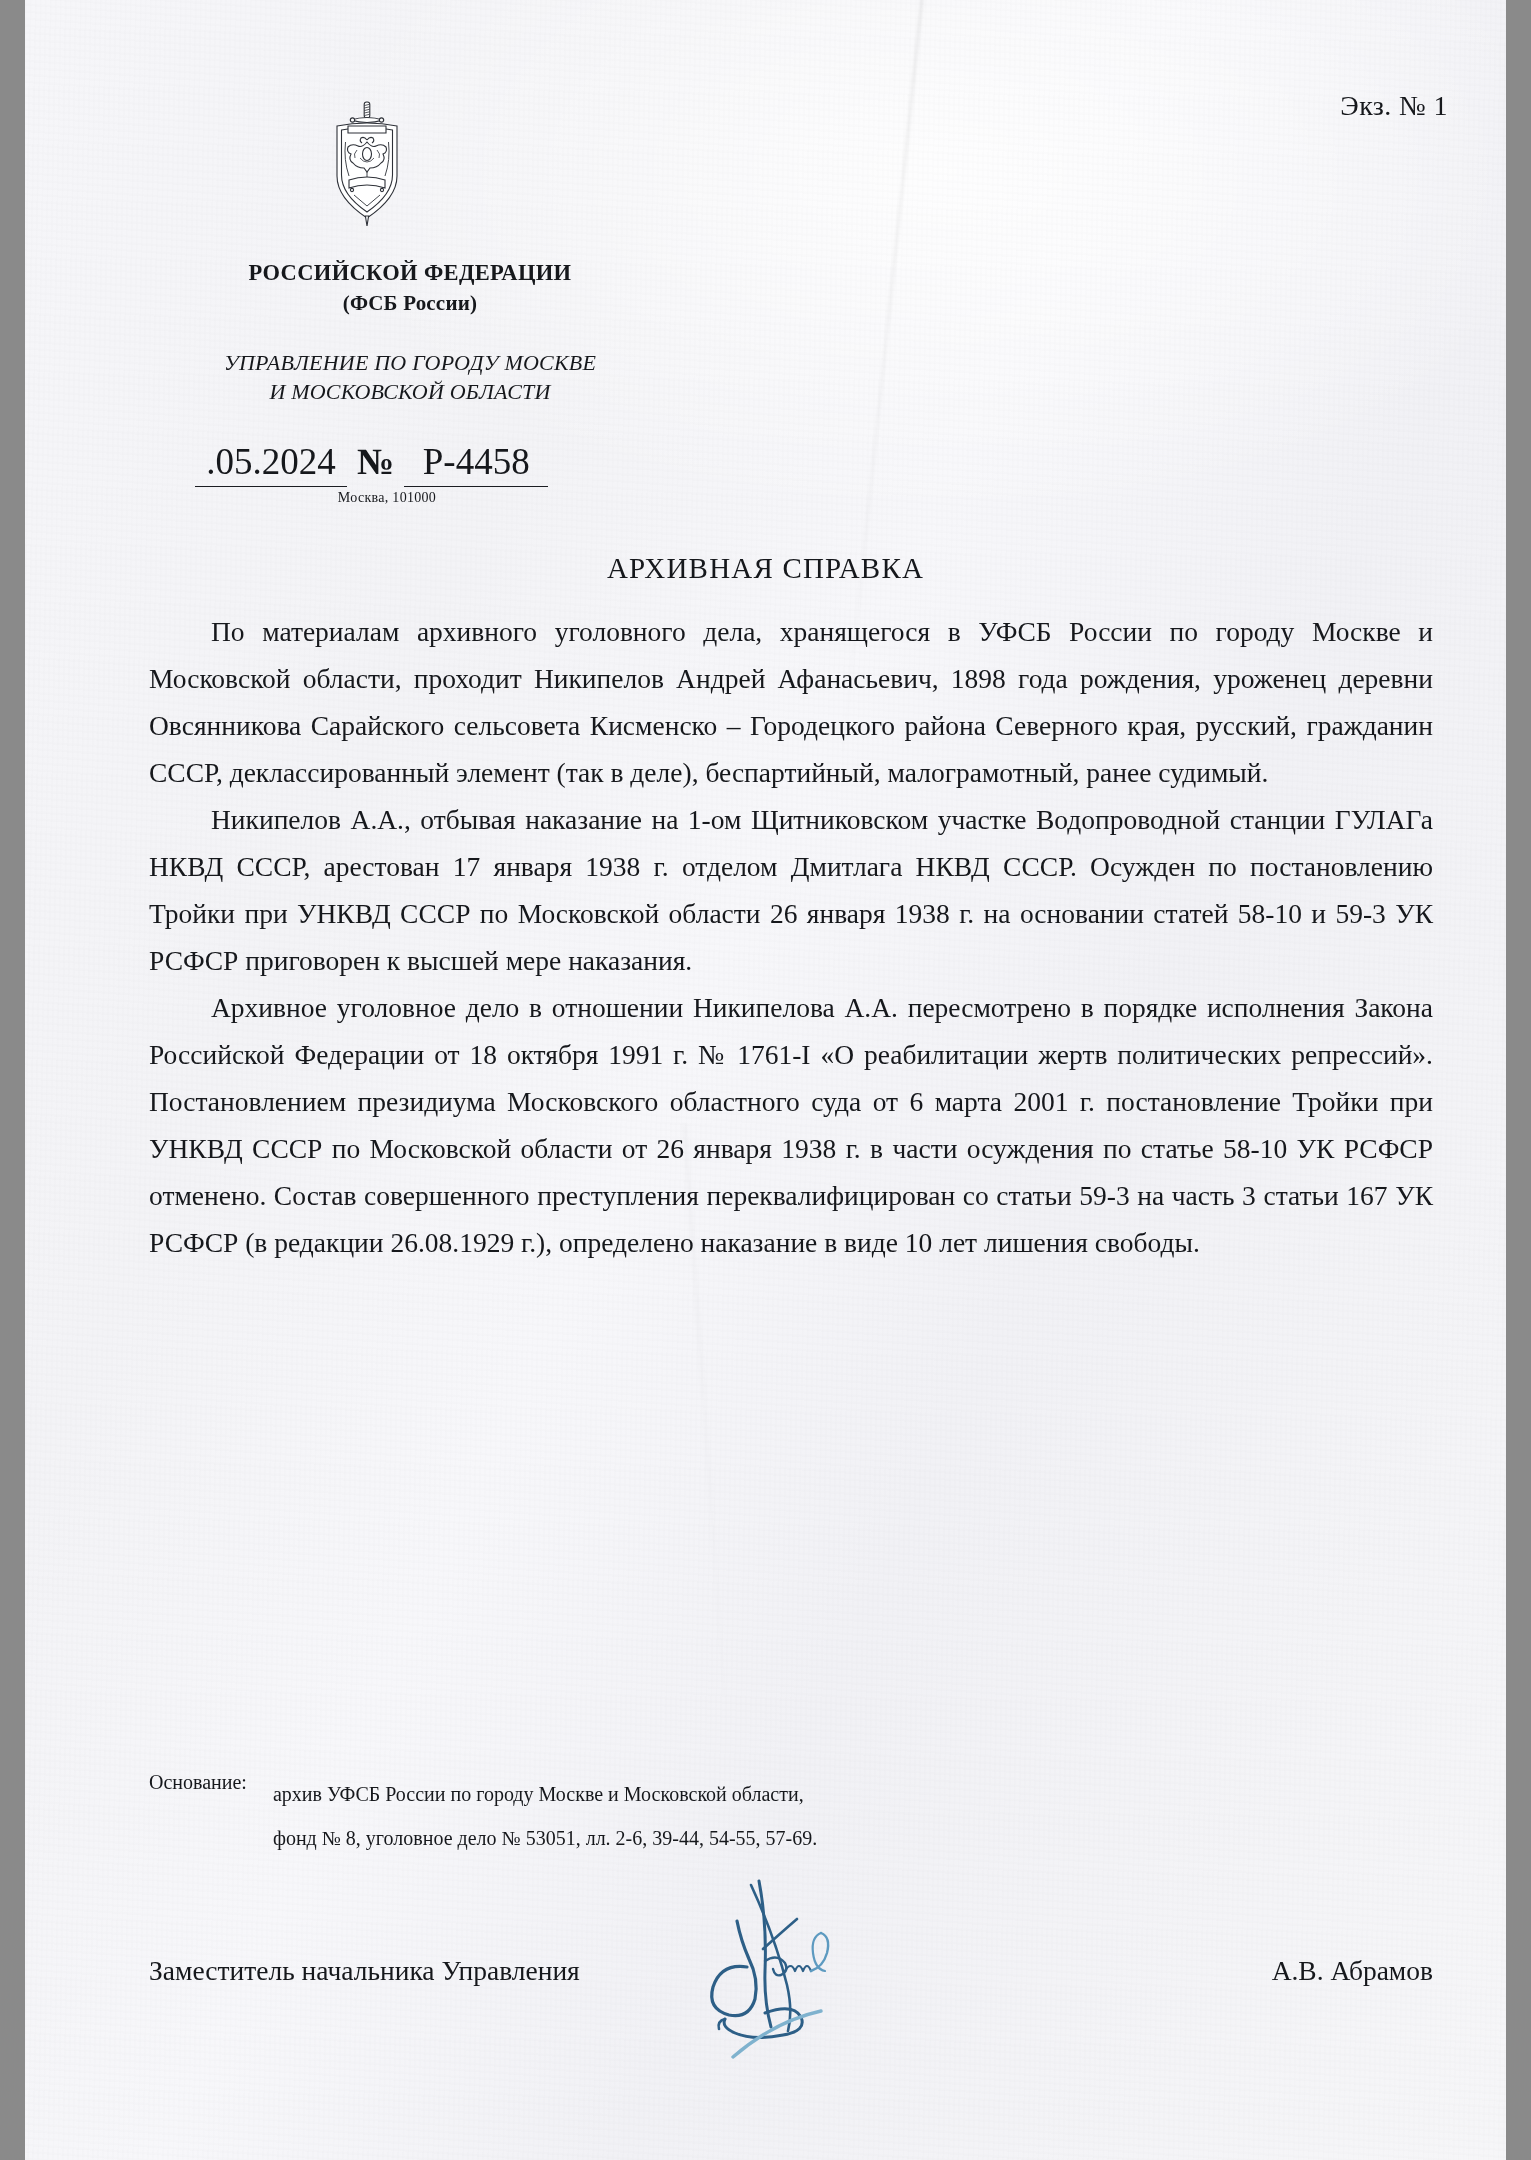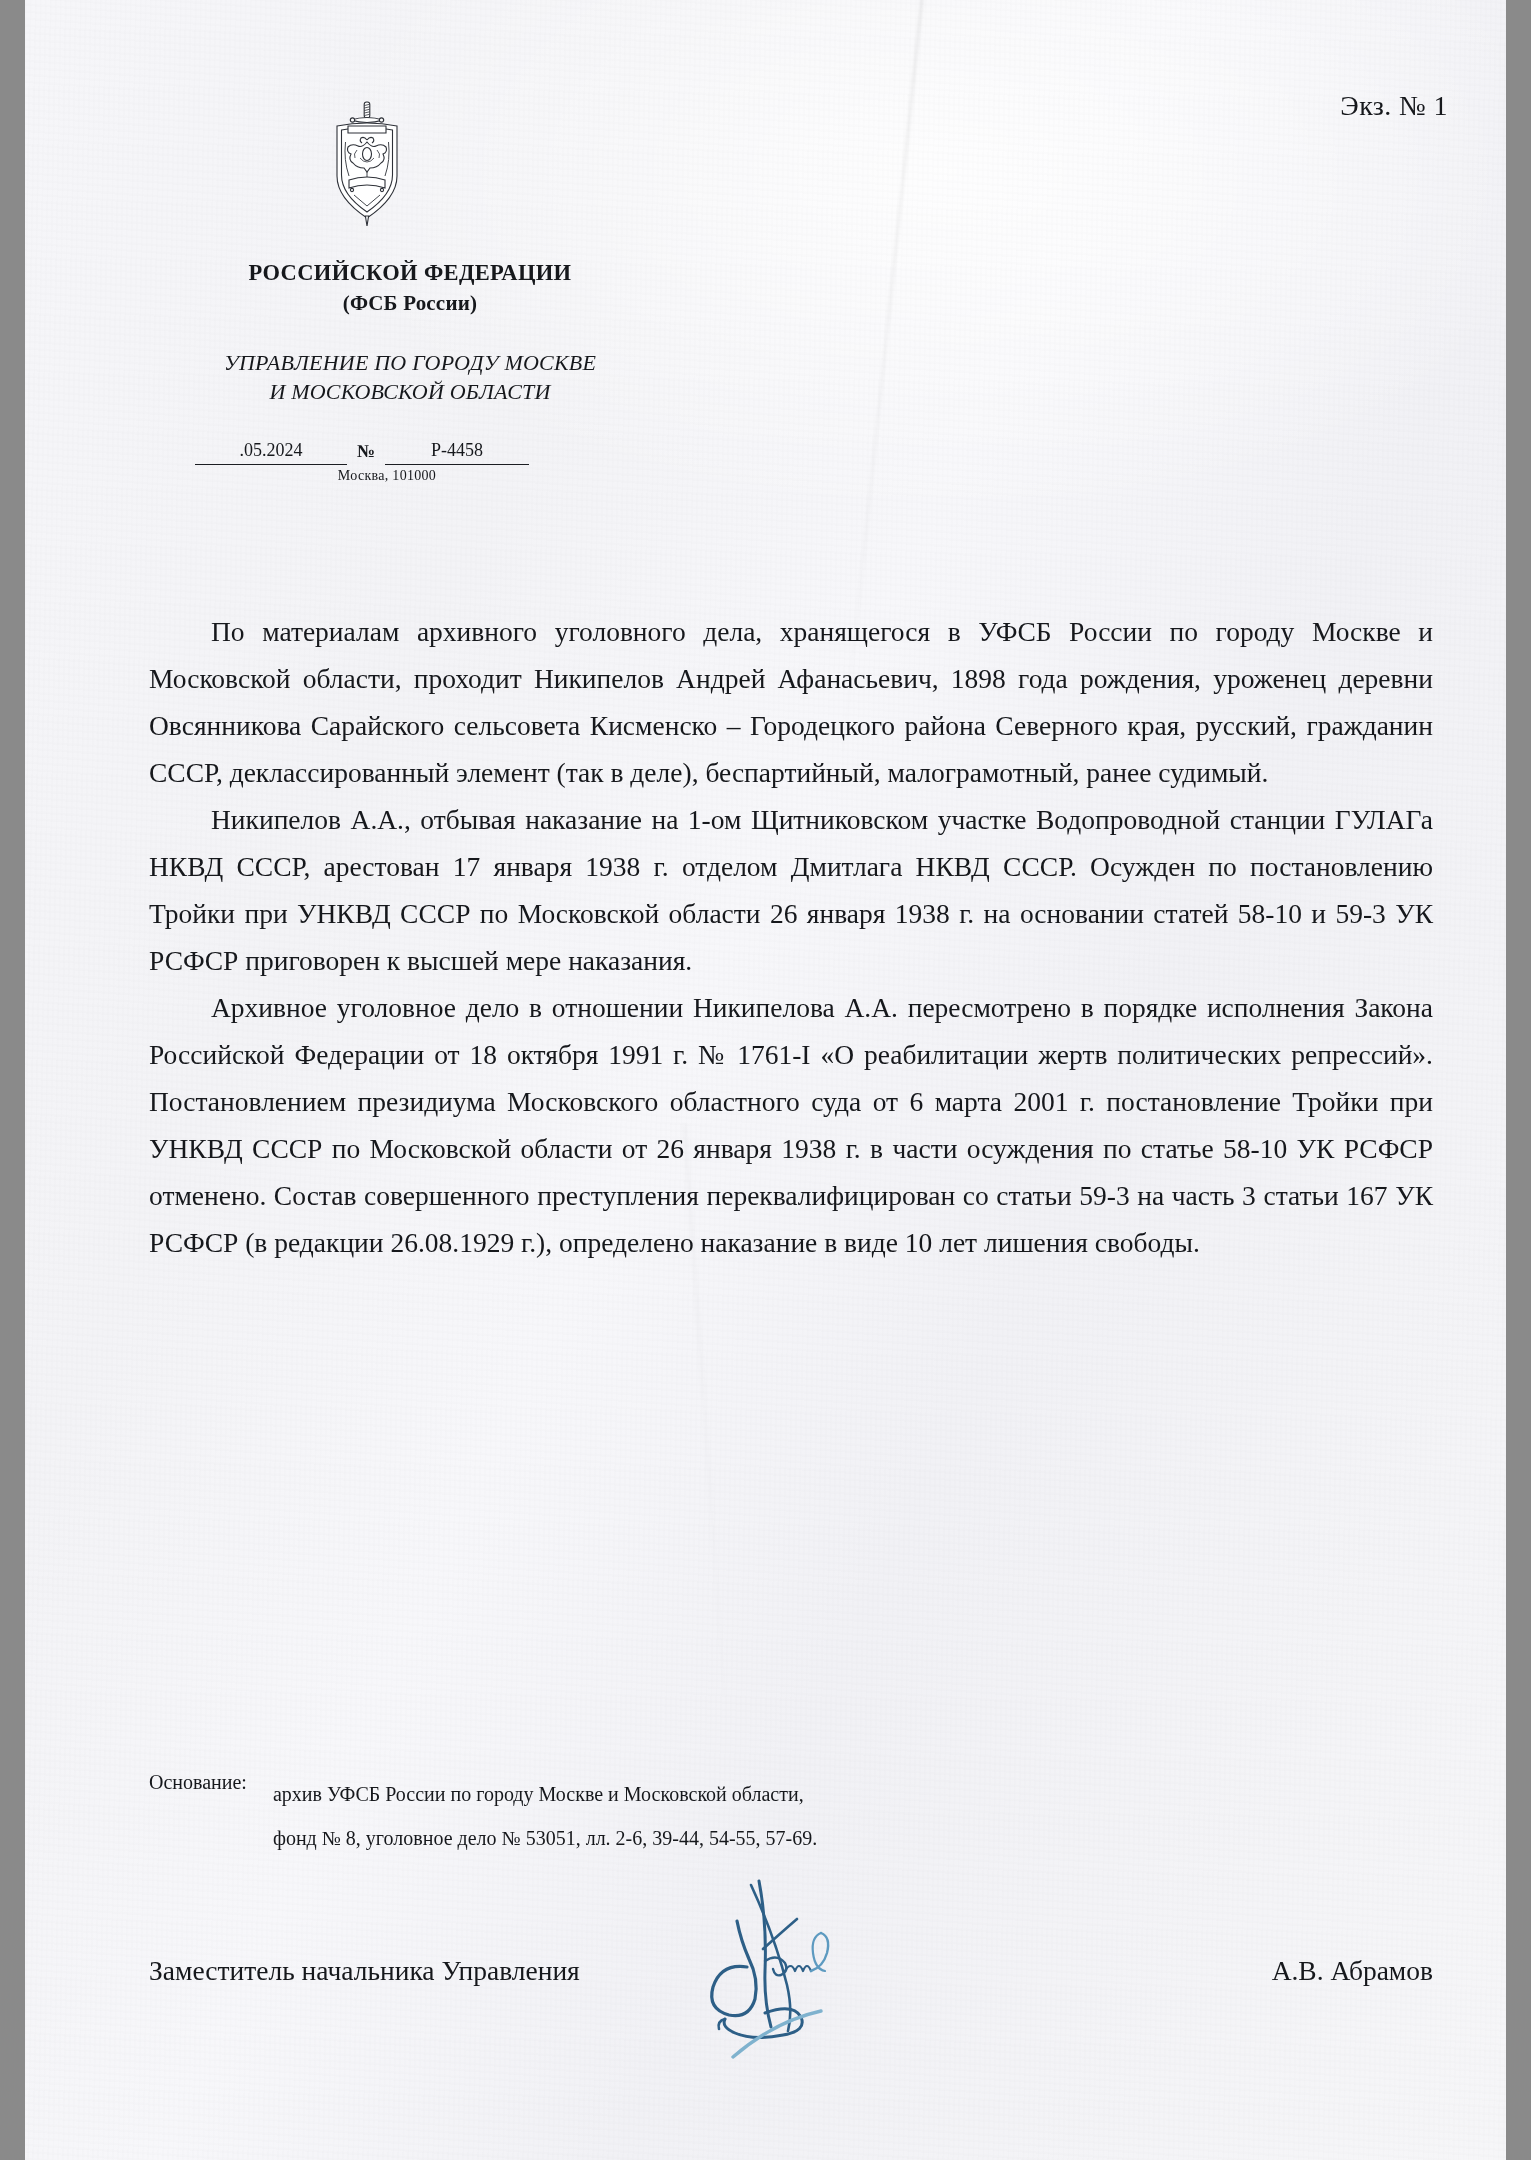--- a/index.html
+++ b/index.html
@@ -111,22 +111,21 @@
 
   
   .regblock {
     position: absolute;
     left: 170px;
     top: 440px;
     width: 360px;
   }
   .regline {
     display: flex;
-    align-items: flex-end;
-    font-size: 18px;
+    font-size: 37px;
     white-space: nowrap;
   }
   .reg-date {
     border-bottom: 1.6px solid #1b1d22;
     min-width: 140px;
     text-align: center;
     padding: 0 6px 3px 6px;
   }
   .reg-hash {
     padding: 0 10px 3px 10px;
@@ -283,20 +282,21 @@
 
   <div class="regblock">
     <div class="regline">
       <span class="reg-date">.05.2024</span>
       <span class="reg-hash">№</span>
       <span class="reg-num">Р-4458</span>
     </div>
     <div class="regcity">Москва, 101000</div>
   </div>
 
+  <div class="doc-title">АРХИВНАЯ СПРАВКА</div>
 
   <div class="body-text">
     <p>По материалам архивного уголовного дела, хранящегося в УФСБ России по городу Москве и Московской области, проходит Никипелов Андрей Афанасьевич, 1898 года рождения, уроженец деревни Овсянникова Сарайского сельсовета Кисменско – Городецкого района Северного края, русский, гражданин СССР, деклассированный элемент (так в деле), беспартийный, малограмотный, ранее судимый.</p>
     <p>Никипелов А.А., отбывая наказание на 1-ом Щитниковском участке Водопроводной станции ГУЛАГа НКВД СССР, арестован 17 января 1938 г. отделом Дмитлага НКВД СССР. Осужден по постановлению Тройки при УНКВД СССР по Московской области 26 января 1938 г. на основании статей 58-10 и 59-3 УК РСФСР приговорен к высшей мере наказания.</p>
     <p>Архивное уголовное дело в отношении Никипелова А.А. пересмотрено в порядке исполнения Закона Российской Федерации от 18 октября 1991 г. № 1761-I «О реабилитации жертв политических репрессий». Постановлением президиума Московского областного суда от 6 марта 2001 г. постановление Тройки при УНКВД СССР по Московской области от 26 января 1938 г. в части осуждения по статье 58-10 УК РСФСР отменено. Состав совершенного преступления переквалифицирован со статьи 59-3 на часть 3 статьи 167 УК РСФСР (в редакции 26.08.1929 г.), определено наказание в виде 10 лет лишения свободы.</p>
   </div>
 
   <div class="basis">
     <div class="basis-label">Основание:</div>
     <div class="basis-body">

